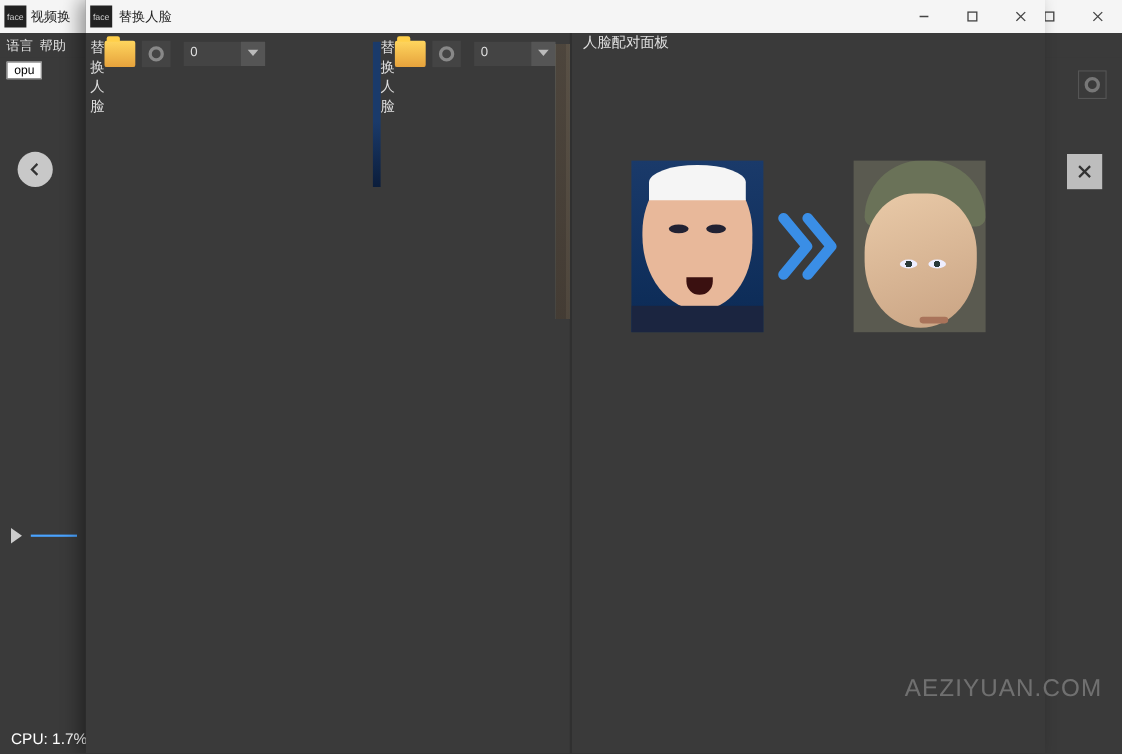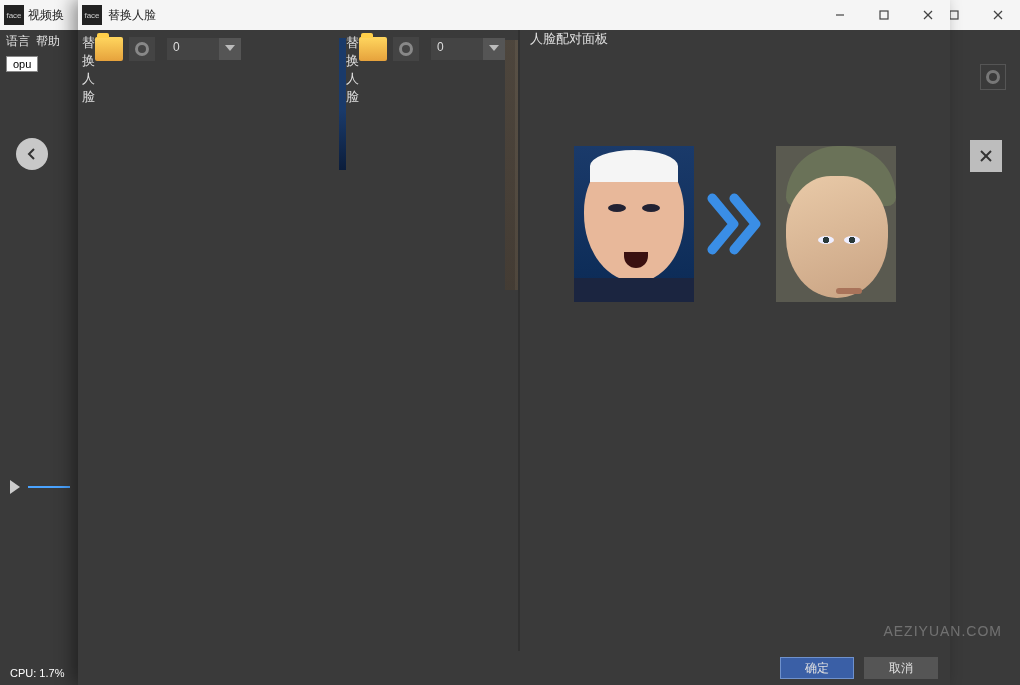--- a/index.html
+++ b/index.html
@@ -79,21 +79,21 @@
   border-left:10px solid #ccc;
   border-top:7px solid transparent;
   border-bottom:7px solid transparent;
 }
 .bg-slider {
   flex:1; height:2px; background:#4aa3ff; margin-left:8px;
 }
 .cpu {
   position:absolute;
   left:10px; bottom:6px;
-  color:#fff; font-size:11px;
+  color:#fff; font-size:14px;
 }
 .bg-cam {
   position:absolute;
   top:64px; right:14px;
   width:26px;height:26px;
   background:#3a3a3a;
   border:1px solid #555;
   display:flex;align-items:center;justify-content:center;
 }
 .bg-cam .circ { width:14px;height:14px;border-radius:50%;border:3px solid #777; }
@@ -338,21 +338,21 @@
   color:#e0e0e0;
   display:flex;align-items:center;justify-content:center;
   font-size:12px;
 }
 .btn.primary { background:#3a5fa6; border:1px solid #6f91cc; }
 
 .watermark {
   position:absolute;
   right:18px; bottom:46px;
   color:rgba(255,255,255,0.28);
-  font-size:14px;
+  font-size:22px;
   letter-spacing:1px;
   font-family:Arial,sans-serif;
 }
 
 </style>
 </head>
 <body>
 
 <div class="bg-window">
   <div class="bg-titlebar">
@@ -519,19 +519,15 @@
           <div class="fc-s-face">
             <div class="fc-s-eye l"></div>
               <div class="fc-s-eye r"></div>
             <div class="fc-s-mouth"></div>
           </div>
         </div>
       </div>
     </div>
   </div>
 
-  <div class="modal-footer">
-    <div class="btn primary">确定</div>
-    <div class="btn">取消</div>
-  </div>
 </div>
 
 <div class="watermark">AEZIYUAN.COM</div>
 
 </body></html>

